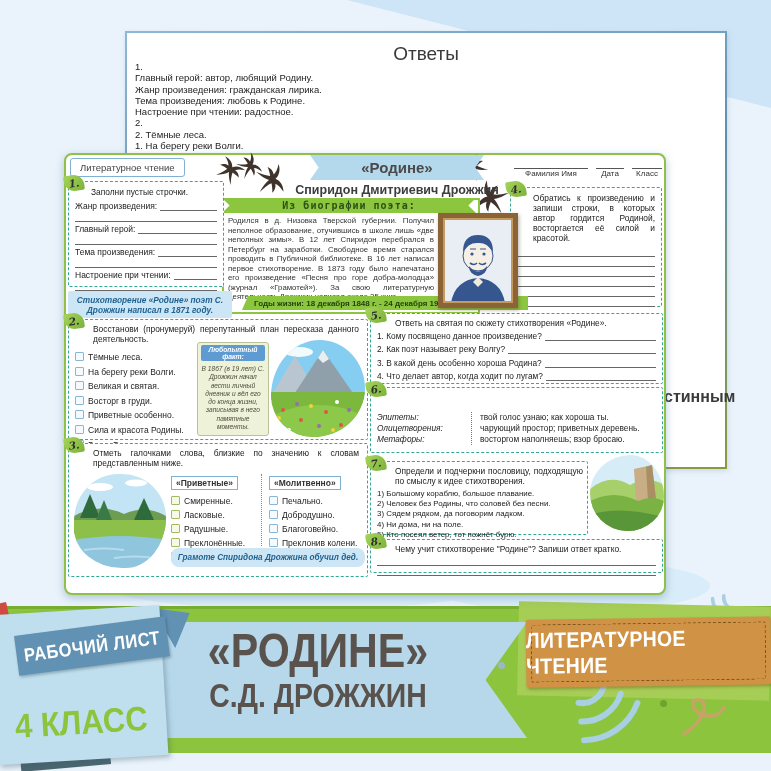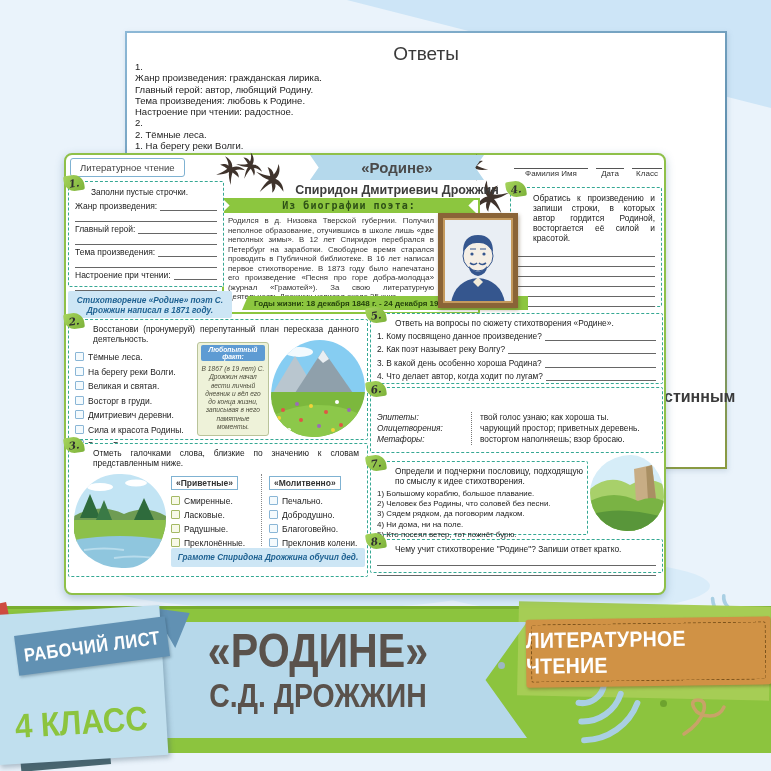--- a/index.html
+++ b/index.html
@@ -119,22 +119,22 @@
 
 <div id="stage">
   <div class="abs bg-diag"></div>
   <div class="abs wave" style="left:90px;top:548px;width:420px;height:62px;"></div>
   <div class="abs wave" style="left:430px;top:560px;width:280px;height:52px;"></div>
 
   <div class="abs answers">
     <div class="abs answers-title">Ответы</div>
     <div class="abs answers-lines">
       <div>1.</div>
+      <div>Главный герой: автор, любящий Родину.</div>
       <div>Жанр произведения: гражданская лирика.</div>
-      <div>Главный герой: автор, любящий Родину.</div>
       <div>Тема произведения: любовь к Родине.</div>
       <div>Настроение при чтении: радостное.</div>
       <div>2.</div>
       <div>2. Тёмные леса.</div>
       <div>1. На берегу реки Волги.</div>
       <div>8. Великая и святая.</div>
     </div>
     <div class="abs frag">стинным</div>
   </div>
 
@@ -225,21 +225,21 @@
     <div class="abs bluenote" style="left:2px;top:136px;width:156px;height:27px;font-size:8.3px;display:flex;align-items:center;padding:0 4px;">Стихотворение «Родине» поэт С. Дрожжин написал в 1871 году.</div>
 
     <div class="abs dbox" style="left:2px;top:164px;width:300px;height:121px;padding:4px 6px;">
       <div class="leaf" style="left:-5px;top:-7px;">2.</div>
       <div class="ttitle" style="margin-left:18px;width:266px;">Восстанови (пронумеруй) перепутанный план пересказа данного деятельность.</div>
       <div style="margin-top:5px;line-height:11.6px;">
         <div><span class="cb"></span><span class="item">Тёмные леса.</span></div>
         <div><span class="cb"></span><span class="item">На берегу реки Волги.</span></div>
         <div><span class="cb"></span><span class="item">Великая и святая.</span></div>
         <div><span class="cb"></span><span class="item">Восторг в груди.</span></div>
-        <div><span class="cb"></span><span class="item">Дмитриевич деревни.</span></div>
+        <div><span class="cb"></span><span class="item">Приветные особенно.</span></div>
         <div><span class="cb"></span><span class="item">Сила и красота Родины.</span></div>
         <div><span class="cb"></span><span class="item">Голос Родины.</span></div>
       </div>
       <div class="abs factbox" style="left:128px;top:22px;width:72px;height:94px;">
         <span class="facthead">Любопытный факт:</span>
         <div class="facttext">В 1867 (в 19 лет) С. Дрожжин начал вести личный дневник и вёл его до конца жизни, записывая в него памятные моменты.</div>
       </div>
       <div class="abs blob" style="left:202px;top:20px;width:94px;height:97px;border-radius:52% 48% 55% 45% / 58% 50% 50% 42%;">
         <svg width="94" height="97" viewBox="0 0 94 97">
           <rect width="94" height="60" fill="#86cdf2"></rect>
@@ -296,41 +296,41 @@
       <div class="abs" style="left:200px;top:28px;width:96px;">
         <span class="colhead">«Молитвенно»</span>
         <div style="margin-top:3px;line-height:12px;">
           <div><span class="cb"></span><span class="item">Печально.</span></div>
           <div><span class="cb"></span><span class="item">Добродушно.</span></div>
           <div><span class="cb"></span><span class="item">Благоговейно.</span></div>
           <div><span class="cb"></span><span class="item">Преклонив колени.</span></div>
           <div><span class="cb"></span><span class="item">Ласково.</span></div>
         </div>
       </div>
-      <div class="abs bluenote" style="left:102px;top:104px;width:194px;height:19px;font-size:8.2px;display:flex;align-items:center;justify-content:center;">Грамоте Спиридона Дрожжина обучил дед.</div>
+      <div class="abs bluenote" style="left:102px;top:104px;width:194px;height:19px;font-size:8.2px;display:flex;align-items:center;justify-content:center;border-radius:8px;">Грамоте Спиридона Дрожжина обучил дед.</div>
     </div>
 
     <div class="abs dbox" style="left:444px;top:32px;width:152px;height:120px;padding:5px 6px;">
       <div class="leaf" style="left:-5px;top:-7px;">4.</div>
       <div class="ttitle" style="margin-left:16px;text-indent:0;">Обратись к произведению и запиши строки, в которых автор гордится Родиной, восторгается её силой и красотой.</div>
       <div style="margin-top:4px;">
         <div class="uline"></div>
           <div class="uline"></div>
         <div class="uline"></div>
           <div class="uline"></div>
         <div class="uline"></div>
           <div class="uline"></div>
         <div class="uline"></div>
           <div class="uline"></div>
       </div>
     </div>
 
     <div class="abs dbox" style="left:304px;top:158px;width:293px;height:71px;padding:4px 6px;">
       <div class="leaf" style="left:-5px;top:-7px;">5.</div>
-      <div class="ttitle" style="margin-left:18px;">Ответь на вопросы по сюжету стихотворения «Родине».</div>
+      <div class="ttitle" style="margin-left:18px;">Ответь на святая по сюжету стихотворения «Родине».</div>
       <div class="qrow">
           <span>1. Кому посвящено данное произведение?</span>
           <div class="fill"></div>
         </div>
       <div class="qrow">
           <span>2. Как поэт называет реку Волгу?</span>
           <div class="fill"></div>
         </div>
       <div class="qrow">
           <span>3. В какой день особенно хороша Родина?</span>

